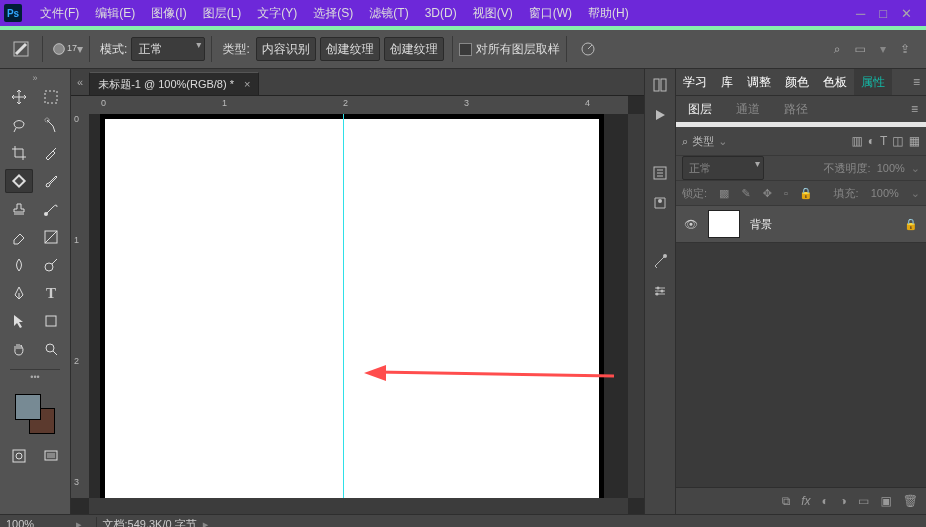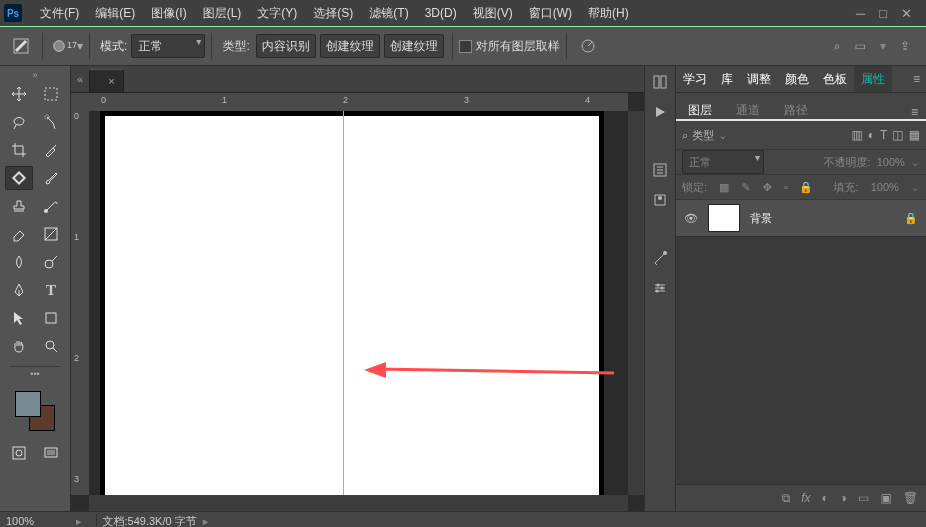--- a/index.html
+++ b/index.html
@@ -1,16 +1,16 @@
 <!DOCTYPE html>
 <html><head>
 <meta charset="utf-8">
 <style>
 html,body{margin:0;padding:0;background:#535353;font-family:"Microsoft YaHei",Arial,sans-serif;font-size:11px;color:#ccc;overflow:hidden;width:926px;height:527px}
-.menubar{height:26px;background:#404040;display:flex;align-items:center;padding:0 4px;border-bottom:1px solid #86efac}
+.menubar{height:26px;background:#6d28d9;display:flex;align-items:center;padding:0 4px;border-bottom:4px solid #86efac}
 .ps-logo{width:18px;height:18px;background:#001e36;color:#31a8ff;display:flex;align-items:center;justify-content:center;font-weight:bold;font-size:10px;border-radius:2px;margin-right:10px}
 .menu-item{padding:0 8px;color:#ddd;cursor:default;font-size:12px}
 .win-btns{margin-left:auto;display:flex;gap:14px;color:#aaa;padding-right:10px}
 .win-btn{cursor:default;font-size:13px}
 
 .optbar{height:38px;background:#535353;display:flex;align-items:center;padding:0 6px;border-bottom:1px solid #2e2e2e;font-size:12px;color:#ddd}
 .optbar .ico{width:26px;height:26px;display:flex;align-items:center;justify-content:center;margin:0 2px;color:#ccc}
 .opt-sep{width:1px;height:26px;background:#3a3a3a;margin:0 6px}
 .opt-label{margin:0 4px}
 .opt-select{background:#3c3c3c;border:1px solid #2a2a2a;padding:2px 14px 2px 6px;color:#ddd;height:18px;display:flex;align-items:center;position:relative;border-radius:2px}
@@ -52,21 +52,21 @@
 
 .midpanel{width:30px;background:#454545;border-left:1px solid #2e2e2e;border-right:1px solid #2e2e2e;display:flex;flex-direction:column;align-items:center;padding-top:6px;gap:10px}
 .mid-ico{width:22px;height:20px;display:flex;align-items:center;justify-content:center;color:#bbb;cursor:default}
 
 .rightpanel{width:250px;background:#454545;display:flex;flex-direction:column}
 .panel-tabs{height:26px;display:flex;align-items:center;border-bottom:1px solid #2e2e2e;font-size:12px}
 .panel-tabs span{padding:0 7px;color:#ffffff;cursor:default}
 .panel-tabs span.active{color:#14b8a6;background:#3a3a3a;height:26px;display:flex;align-items:center}
 .panel-tabs .menu{margin-left:auto;padding-right:6px;color:#aaa}
 .panel-body{flex:1;background:#454545;display:flex;flex-direction:column}
-.layer-sub{height:26px;display:flex;align-items:flex-end;border-bottom:2px solid #e5e5e5}
+.layer-sub{height:26px;display:flex;align-items:center;border-bottom:5px solid #e5e5e5}
 .layer-sub span{padding:0 12px;color:#888;font-size:12px}
 .layer-sub span.active{color:#eee}
 .search-row{height:28px;display:flex;align-items:center;padding:0 6px;gap:6px;border-bottom:1px solid #383838}
 .kind{flex:0 0 auto;display:flex;align-items:center;gap:4px;color:#bbb}
 .kind-icons{display:flex;gap:5px;margin-left:auto;font-size:12px;color:#aaa}
 .blend-row{height:24px;display:flex;align-items:center;padding:0 6px;gap:6px;color:#888;font-size:11px;border-bottom:1px solid #383838}
 .lock-row{height:24px;display:flex;align-items:center;padding:0 6px;gap:12px;color:#888;font-size:11px;border-bottom:1px solid #383838}
 .layer-list{flex:1;background:#3a3a3a}
 .layer-item{height:36px;display:flex;align-items:center;padding:0 8px;background:#4f4f4f;border-bottom:1px solid #333;color:#eee}
 .eye{width:16px;color:#ccc;margin-right:8px}
@@ -273,20 +273,21 @@
             <rect x="4" y="5" width="8" height="5" fill="#888"></rect>
           </svg>
         </div>
     </div>
   </div>
 
   <div class="docarea">
     <div class="tabbar">
       <div class="tab-bar-expand">«</div>
       <div class="doctab">
+        <span>未标题-1 @ 100%(RGB/8) *</span>
         <span class="x">×</span>
       </div>
     </div>
     <div class="canvas-wrap">
       <div class="ruler-corner"></div>
       <div class="ruler-h">
         <span style="left:12px">0</span>
         <span style="left:133px">1</span>
         <span style="left:254px">2</span>
         <span style="left:375px">3</span>

